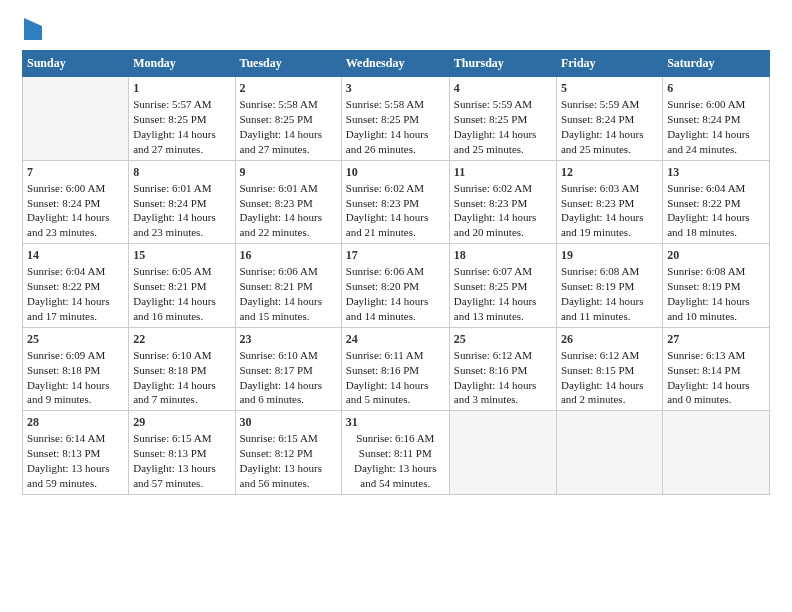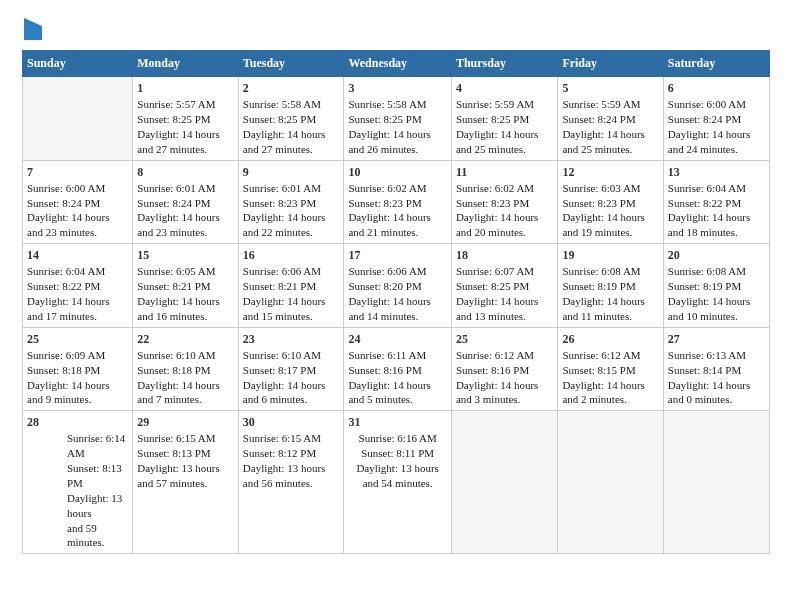--- a/index.html
+++ b/index.html
@@ -322,21 +322,21 @@
             <span class="day-num">27</span>
             <div class="day-info" style="white-space: pre-line;">Sunrise: 6:13 AM
 Sunset: 8:14 PM
 Daylight: 14 hours
 and 0 minutes.</div>
           </td>
         </tr>
         <tr>
           <td>
             <span class="day-num">28</span>
-            <div class="day-info" style="white-space: pre-line; margin-left: 40px;">Sunrise: 6:14 AM
+            <div class="day-info" style="white-space: pre-line;">Sunrise: 6:14 AM
 Sunset: 8:13 PM
 Daylight: 13 hours
 and 59 minutes.</div>
           </td>
           <td>
             <span class="day-num">29</span>
             <div class="day-info" style="white-space: pre-line;">Sunrise: 6:15 AM
 Sunset: 8:13 PM
 Daylight: 13 hours
 and 57 minutes.</div>

